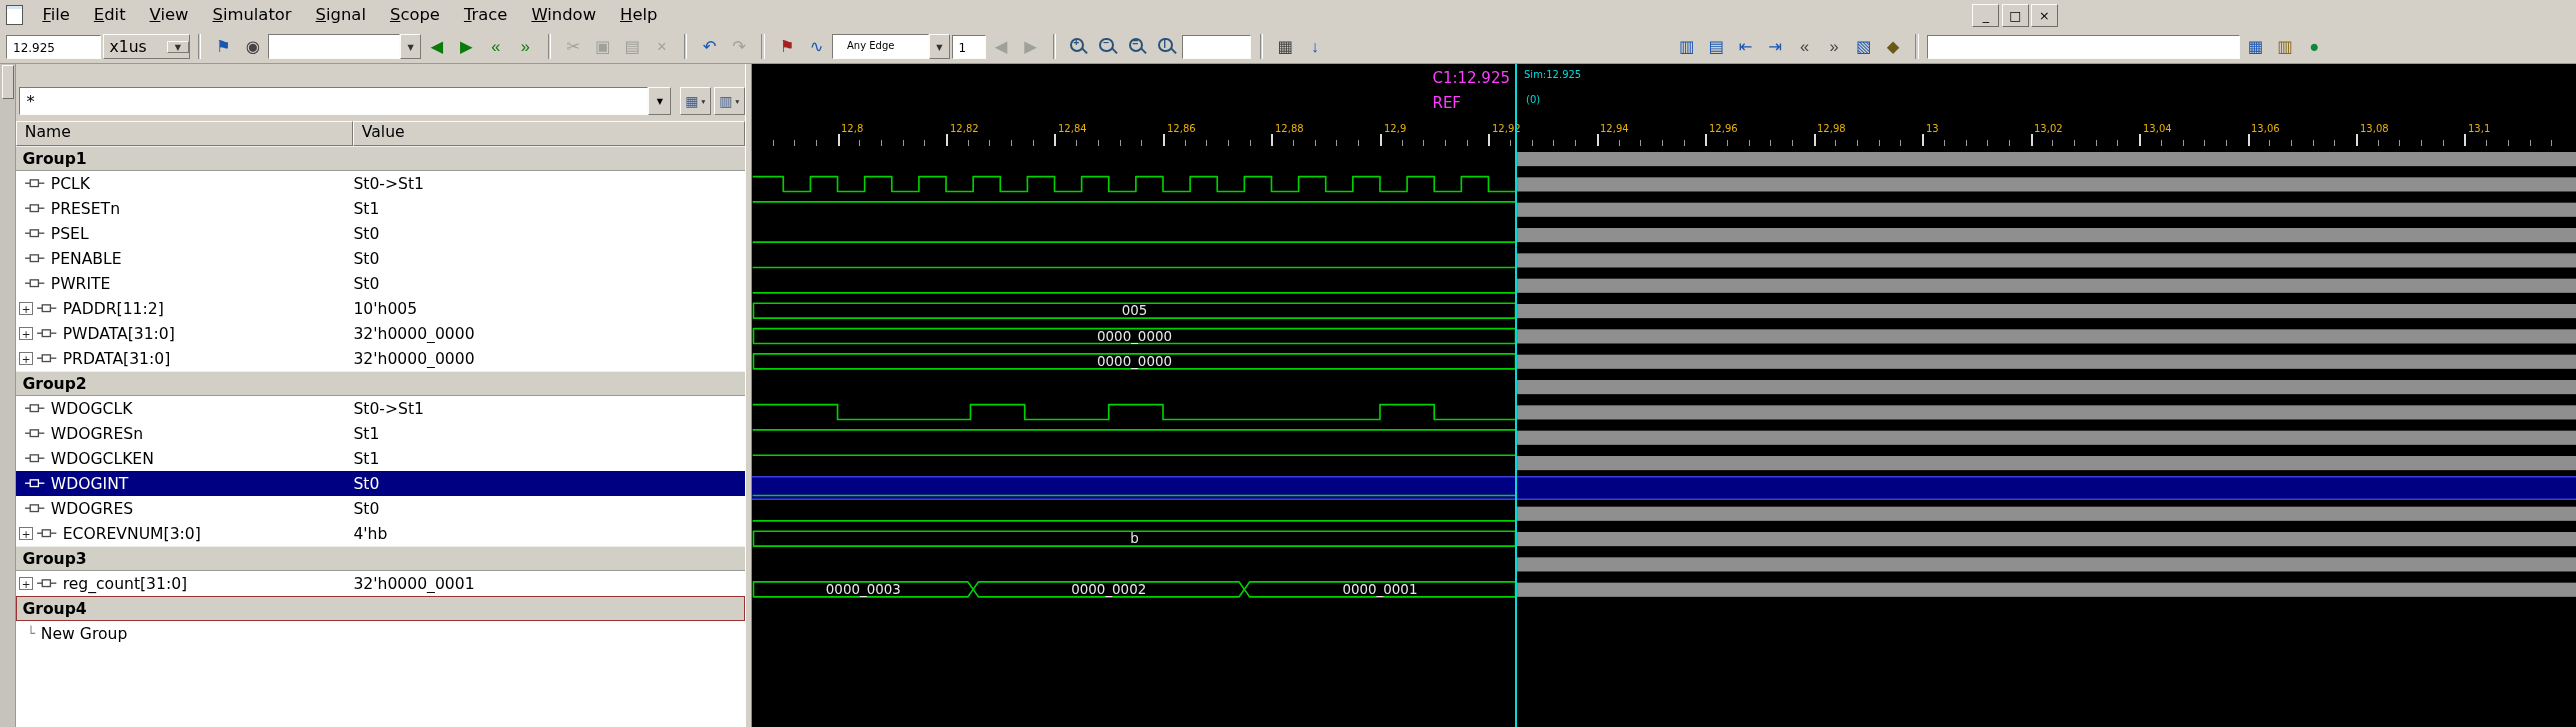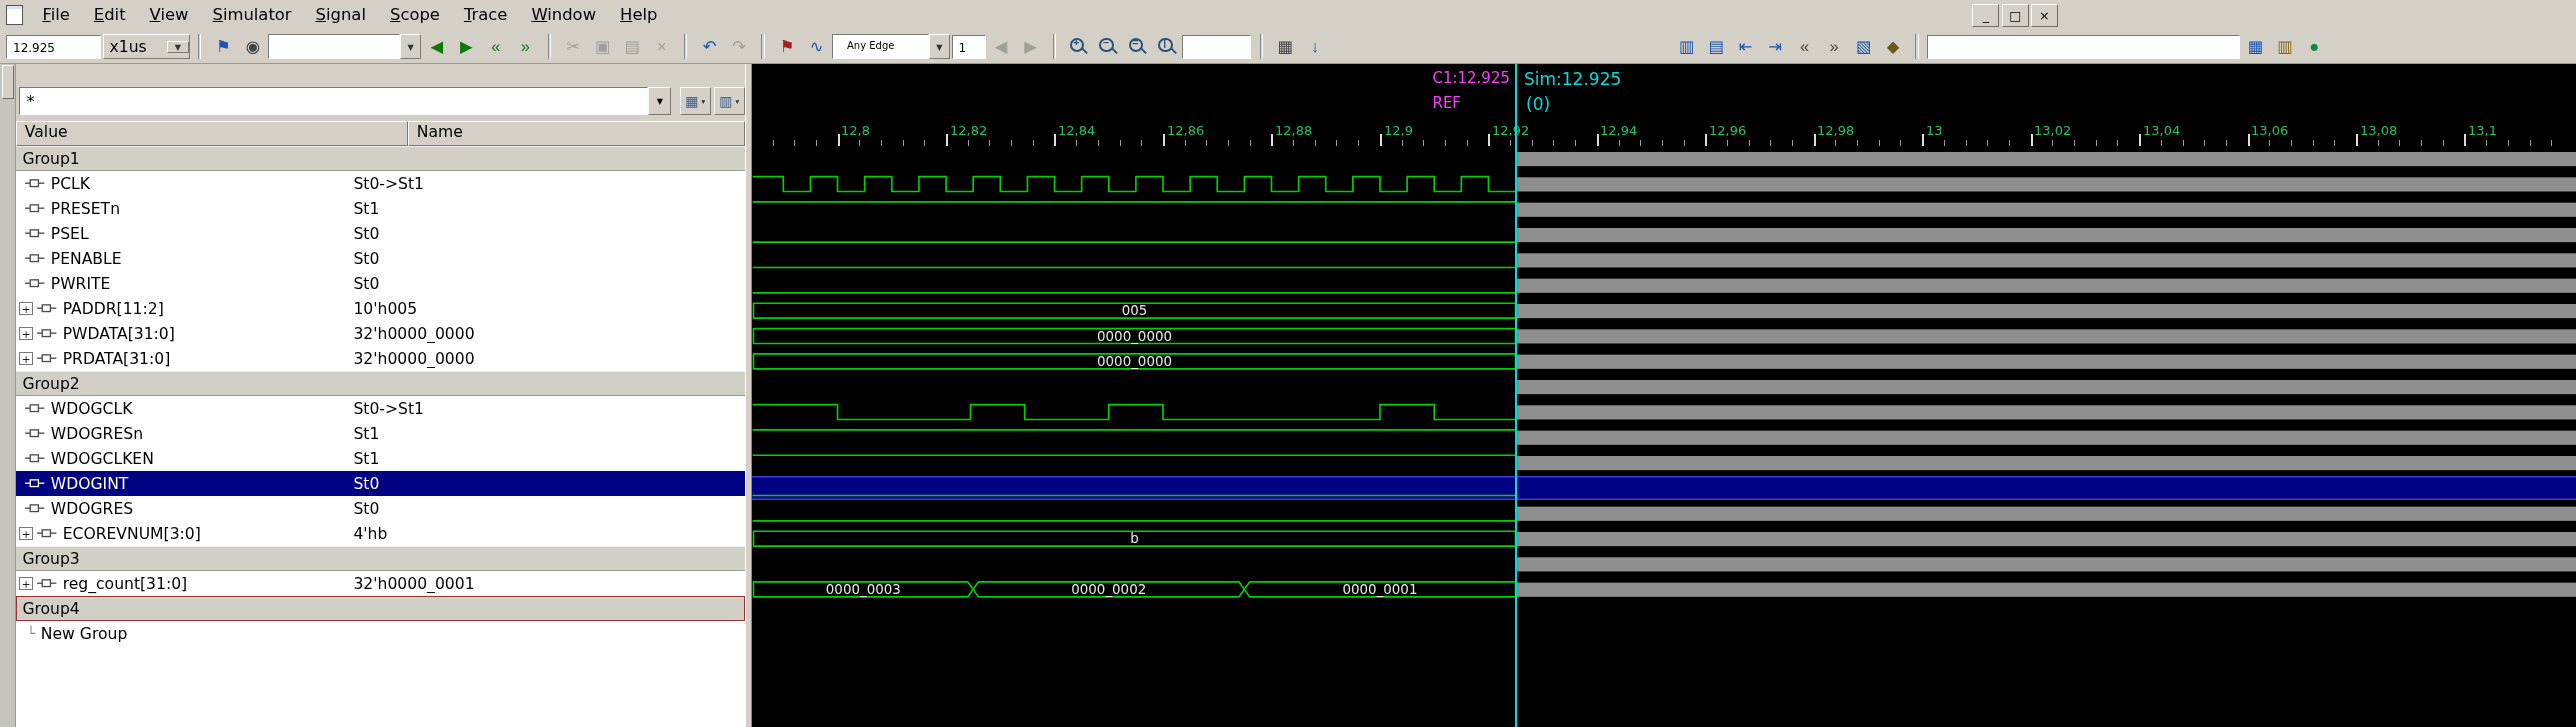--- a/index.html
+++ b/index.html
@@ -62,42 +62,42 @@
   .col-h{height:24.6px;box-sizing:border-box;background:#d4d0c8;font-size:15.6px;line-height:21.6px;padding-left:7.4px;
     border:1.5px solid;border-color:#fbfbf8 #7a7a72 #7a7a72 #fbfbf8}
   #col-name{width:337px}
   #col-value{flex:1}
   
   #tree{position:absolute;left:16.4px;top:146px;width:729px;height:582px;background:#fff;overflow:hidden}
   .trow{display:flex;height:25px;align-items:center;font-size:15.6px}
   .cell-name{width:337px;display:flex;align-items:center;overflow:hidden;white-space:nowrap;height:100%}
   .cell-value{flex:1;padding-right:7.4px;white-space:nowrap;overflow:hidden}
   .trow.group{background:#d2cfc7;border-top:0.7px solid #eeeeea;border-bottom:0.7px solid #9a9a94;box-sizing:border-box}
-  .g-label{font-weight:normal;padding-left:6px}
+  .g-label{font-weight:bold;padding-left:6px}
   .trow.sel{background:#000082;color:#fff}
   .trow.outlined{outline:1.5px solid #9a3232;outline-offset:-1.5px}
   .expander{width:13.4px;height:13.4px;margin-left:3px;margin-right:4.5px;background:#fff;border:0.7px solid #777;
     font-size:10.4px;line-height:12px;text-align:center;color:#222;box-sizing:border-box}
   .expsp{width:9px}
   .pin{margin-right:6px;flex:0 0 auto}
   .pin line,.pin rect{stroke:#4c4c4c;stroke-width:1.8;fill:none}
   .trow.sel .pin line,.trow.sel .pin rect{stroke:#fff}
   .ng-con{margin-left:10.4px;color:#888;font-size:13.4px}
   .ng-label{margin-left:6px}
   
   #sash{position:absolute;left:745px;top:63px;width:7.4px;height:664px;background:#d4d0c8;
     border-left:0.7px solid #ffffff;border-right:0.7px solid #8a8a82;box-sizing:border-box}
   
   #wave-header{position:absolute;left:752px;top:63px;width:1824px;height:58px;background:#000}
   .m-label{position:absolute;font-size:15px;white-space:nowrap;color:#ff3dff}
-  .simlab{position:absolute;font-size:17px;white-space:nowrap;color:#00dcdc}
+  .simlab{position:absolute;font-size:10px;white-space:nowrap;color:#00dcdc}
   #ruler{position:absolute;left:752px;top:121px;width:1824px;height:24.6px;background:#000;overflow:hidden}
   .tick-major{position:absolute;bottom:0;width:1.5px;height:12px;background:#dcdcdc}
   .tick-minor{position:absolute;bottom:0;width:0.7px;height:5.2px;background:#9a9a9a}
-  .tick-label{position:absolute;top:2.2px;font-size:13px;color:#22c55e;white-space:nowrap}
+  .tick-label{position:absolute;top:2.2px;font-size:10px;color:#eab308;white-space:nowrap}
   #wave{position:absolute;left:752px;top:146px;width:1824px;height:582px;background:#000}
   #wave svg{display:block}
   .bus-text{fill:#e8e8e8;font-size:18px;font-family:"DejaVu Sans",sans-serif}
   #cursor-line{position:absolute;top:63px;width:2.2px;height:664px;background:#00dcdc;z-index:40}
 </style>
 </head>
 <body>
 
 <div id="menubar">
   <span id="page-icon"></span>
@@ -264,22 +264,22 @@
     <span class="f-glyph">▦</span>
       <span class="f-mini">▼</span>
   </button>
   <button class="f-btn" id="f-btn-2">
     <span class="f-glyph">▥</span>
       <span class="f-mini">▼</span>
   </button>
 </div>
 
 <div id="col-headers">
+  <div class="col-h" id="col-name">Name</div>
   <div class="col-h" id="col-value">Value</div>
-  <div class="col-h" id="col-name">Name</div>
 </div>
 
 <div id="tree">
     <div class="trow group">
       <div class="cell-name">
         <span class="g-label">Group1</span>
       </div>
       <div class="cell-value"></div>
     </div>
     <div class="trow signal">

